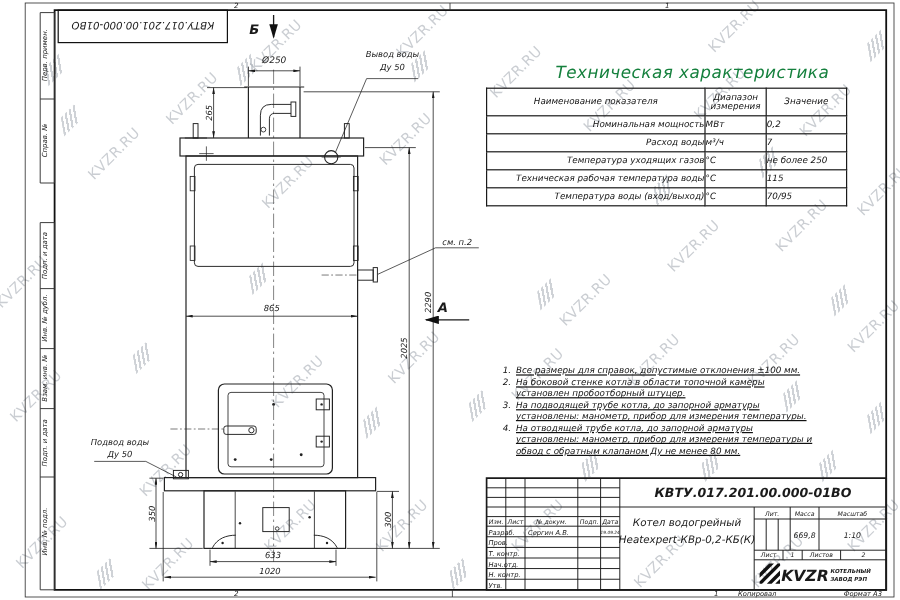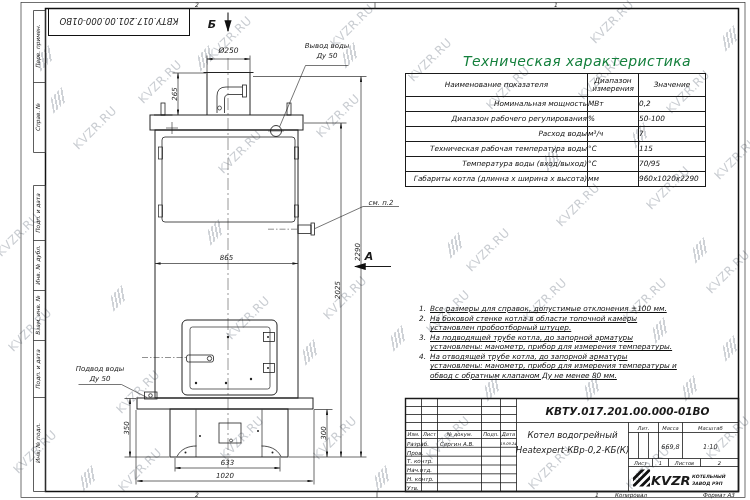--- a/index.html
+++ b/index.html
@@ -290,43 +290,38 @@
         <th>Значение</th>
       </tr>
     </thead>
     <tbody>
       <tr>
           <td class="name">Номинальная мощность</td>
           <td>МВт</td>
           <td>0,2</td>
         </tr>
       <tr>
-          <td class="name">Диапазон рабочего регулирования</td>
-          <td>%</td>
-          <td>50-100</td>
-        </tr>
-      <tr>
           <td class="name">Расход воды</td>
           <td>м³/ч</td>
           <td>7</td>
         </tr>
       <tr>
+          <td class="name">Температура уходящих газов</td>
+          <td>°С</td>
+          <td>не более 250</td>
+        </tr>
+      <tr>
           <td class="name">Техническая рабочая температура воды</td>
           <td>°С</td>
           <td>115</td>
         </tr>
       <tr>
           <td class="name">Температура воды (вход/выход)</td>
           <td>°С</td>
           <td>70/95</td>
-        </tr>
-      <tr>
-          <td class="name">Габариты котла (длинна х ширина х высота)</td>
-          <td>мм</td>
-          <td>960х1020х2290</td>
         </tr>
     </tbody>
   </table>
 
   <div id="notes">
     <div class="note">
       <span class="note-num">1.</span>
       <span class="note-text">Все размеры для справок, допустимые отклонения ±100 мм.</span>
     </div>
     <div class="note">

